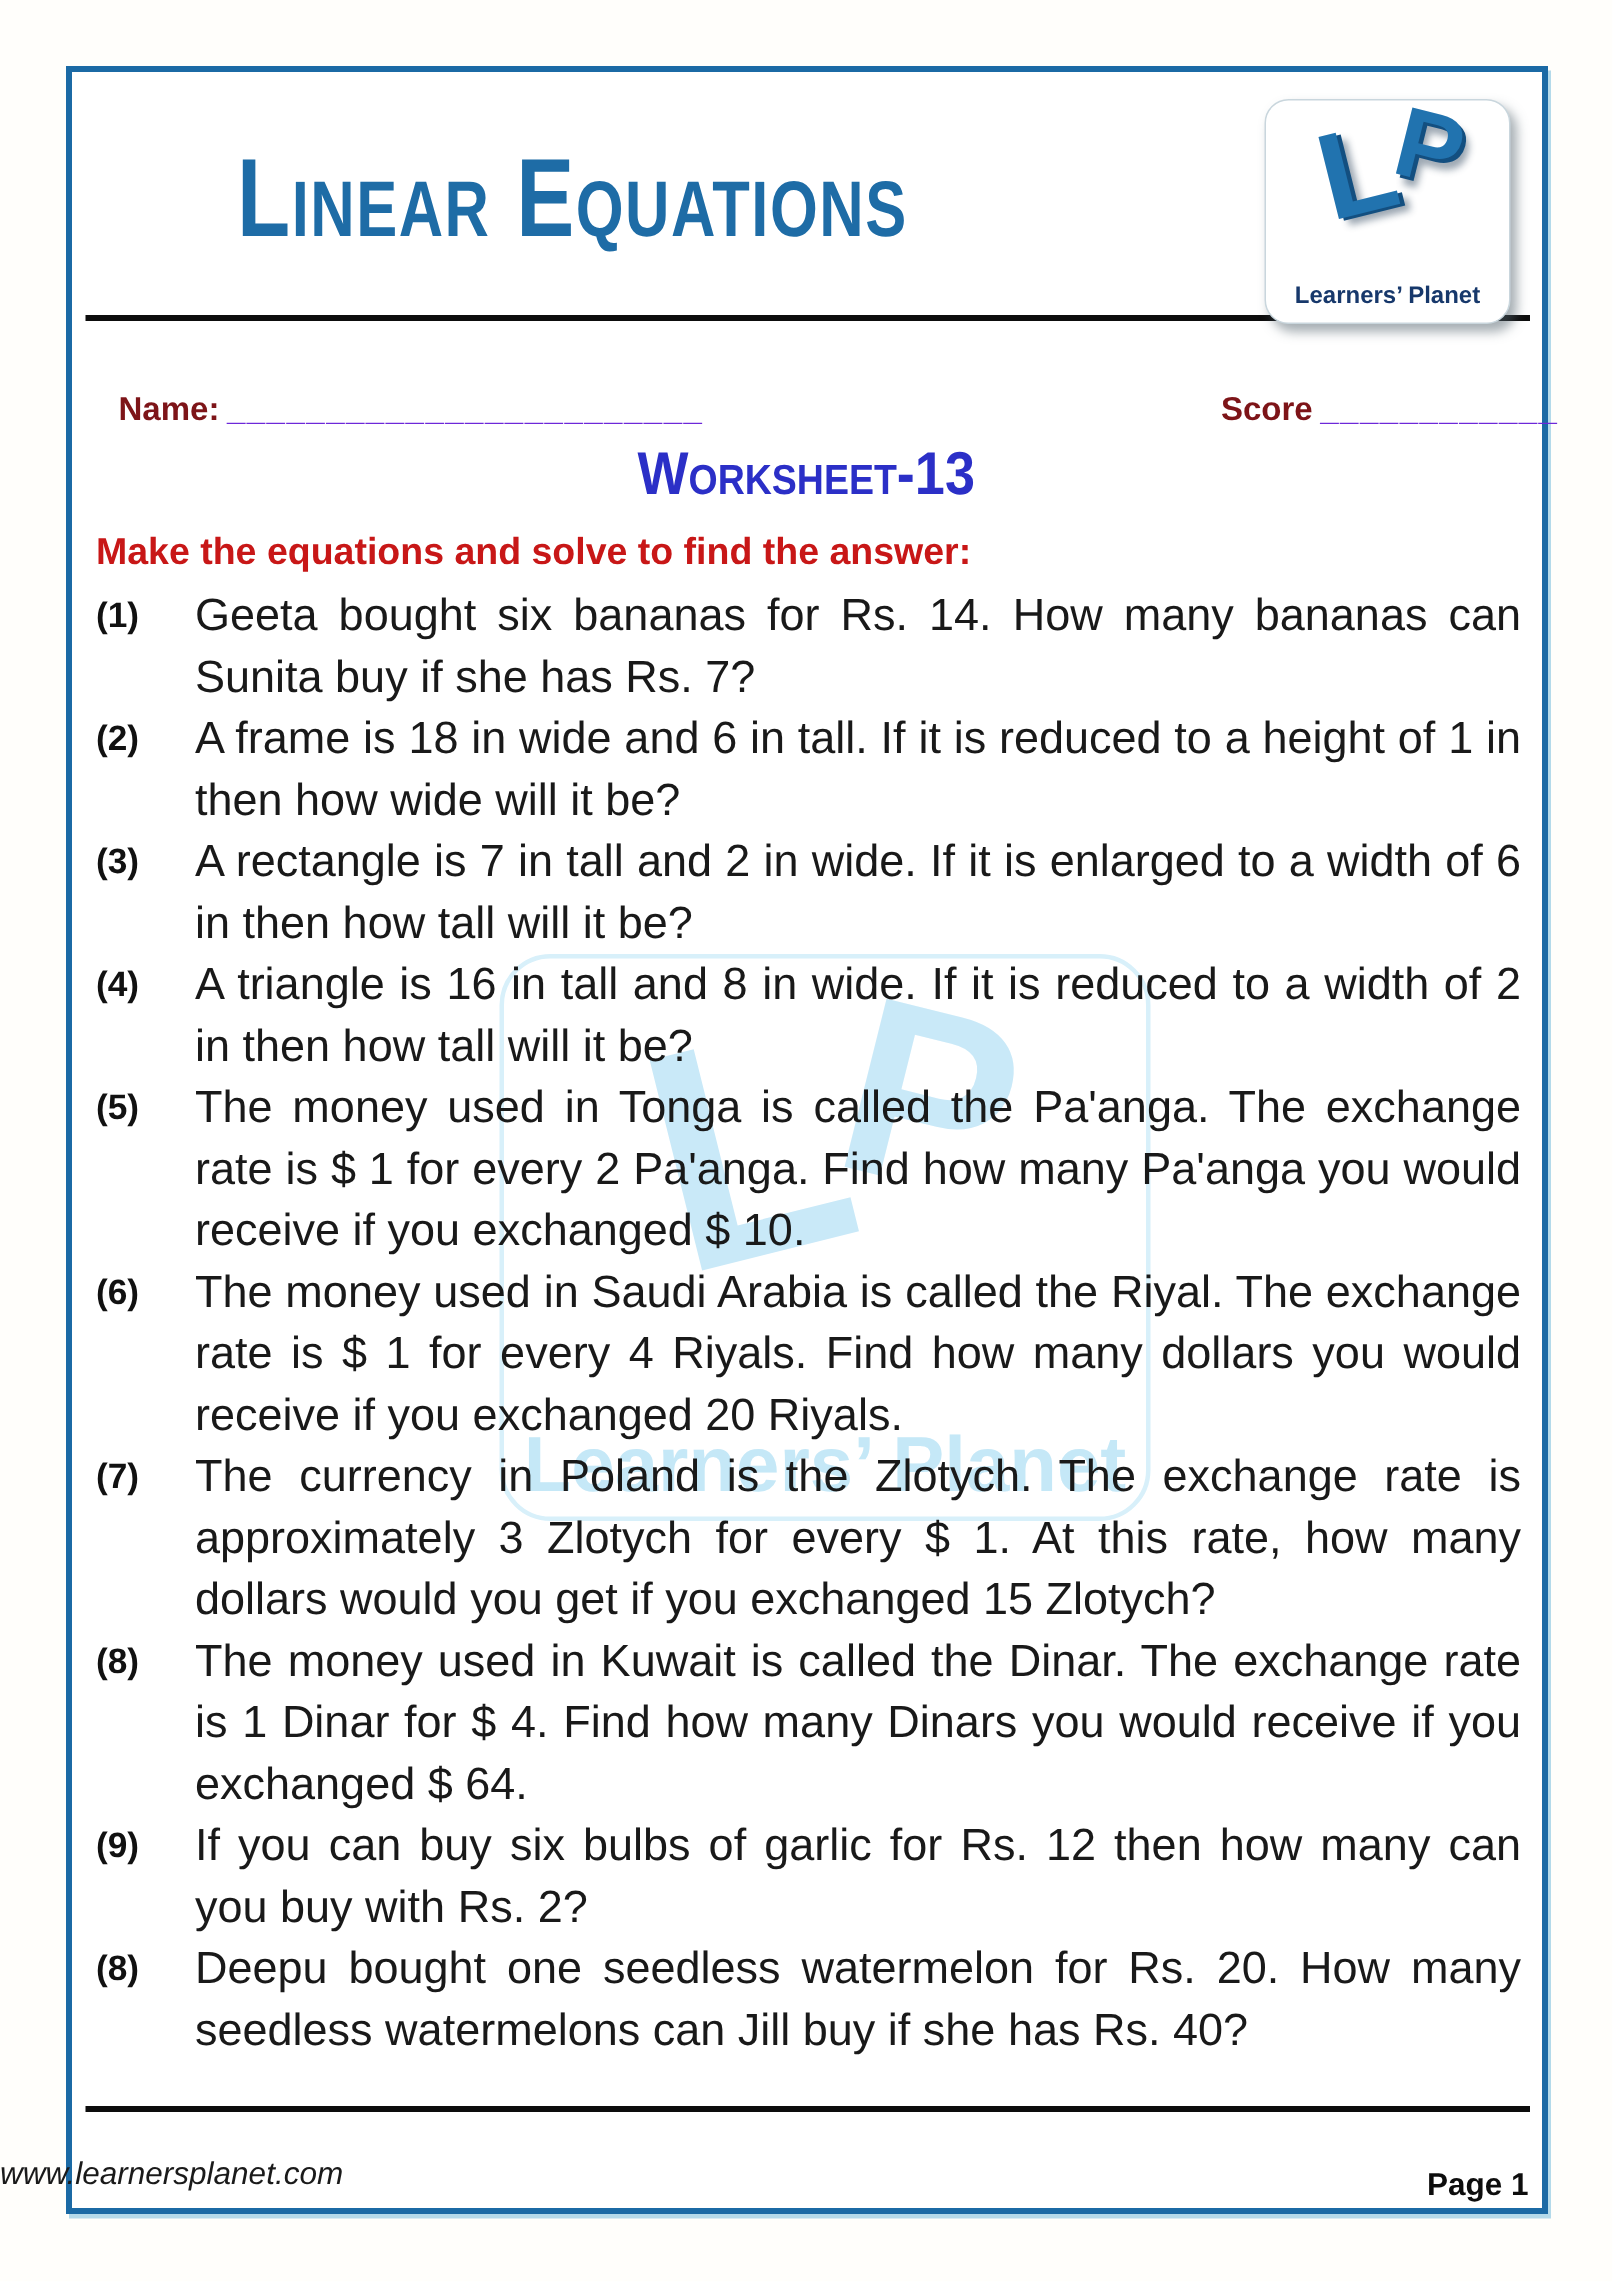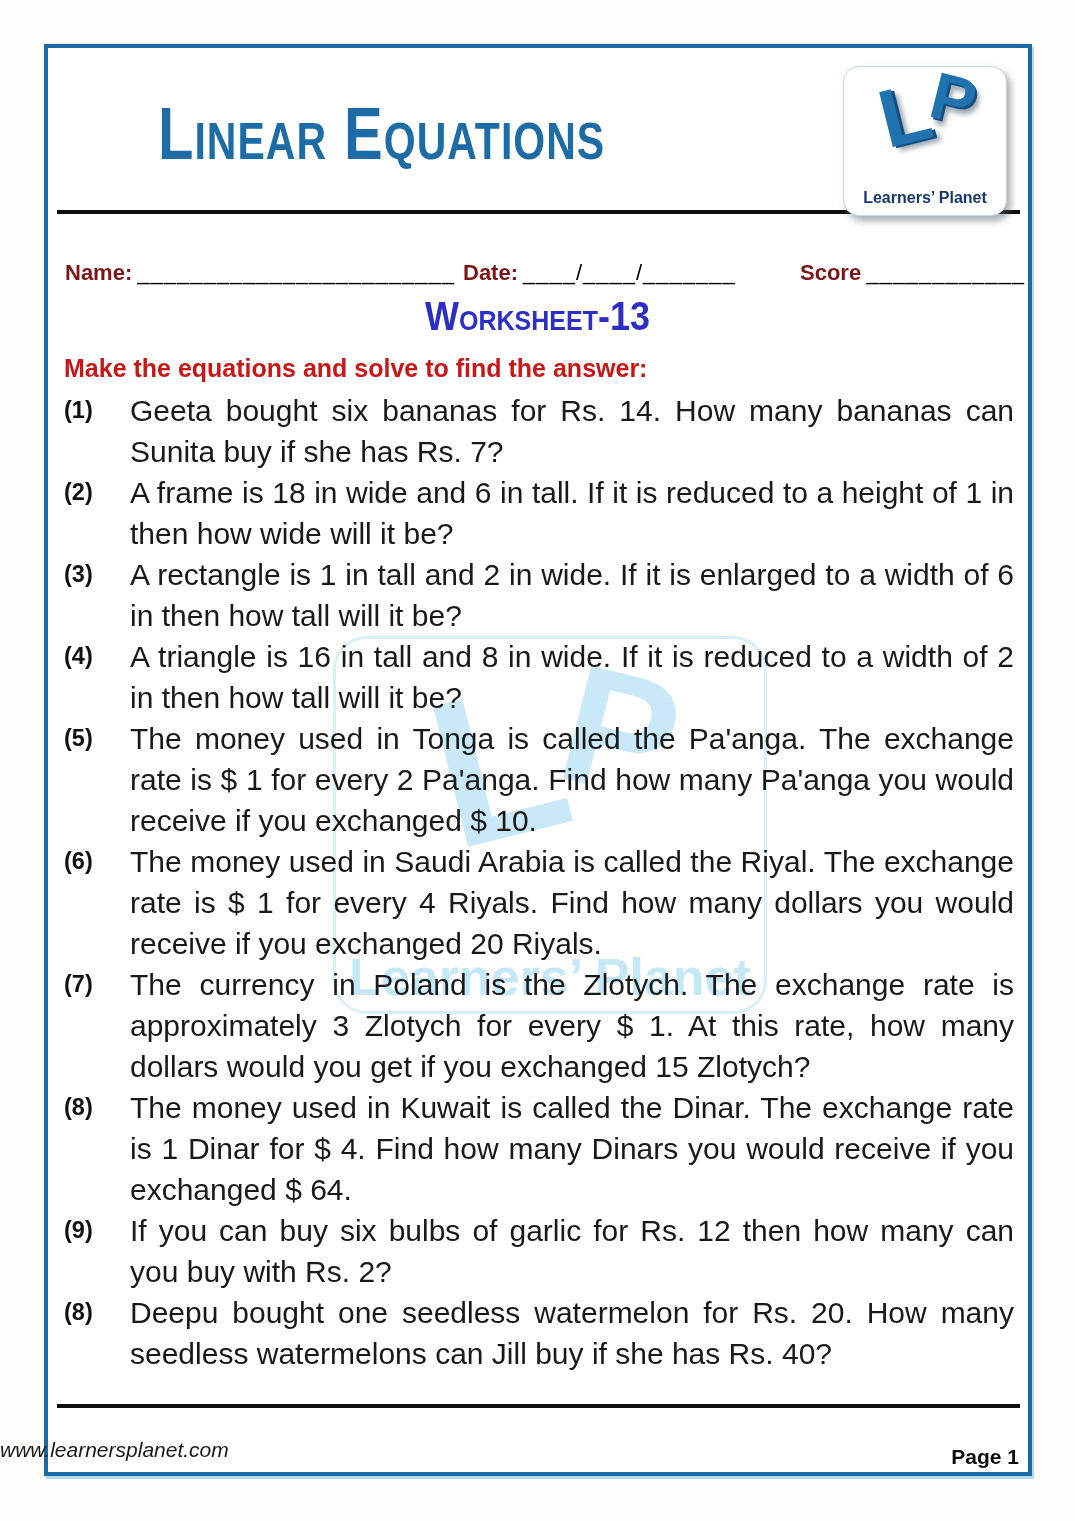--- a/index.html
+++ b/index.html
@@ -53,22 +53,22 @@
     position:absolute; bottom:8px; left:0; right:0; text-align:center;
     font-size:16px; font-weight:bold; color:#17386b;
   }
 
   
   .fields { position:absolute; left:0; top:260px; width:100%; height:36px; font-size:22px; z-index:3; }
   .fg { position:absolute; white-space:nowrap; }
   .fg-name  { left:65px; }
   .fg-date  { left:463px; }
   .fg-score { left:800px; }
-  .f-label { color:#7d1418; font-weight:bold; margin-right:5px; }
-  .f-line  { color:#000000; font-weight:normal; letter-spacing:1px; }
+  .f-label { color:#7d1418; font-weight:bold; margin-right:5px;margin-left:14px; }
+  .f-line  { color:#6d28d9; font-weight:bold; letter-spacing:1px; }
 
   .ws-title {
     position:absolute; left:0; top:296px; width:100%; text-align:center;
     font-size:36px; line-height:1; font-weight:bold; font-variant:small-caps;
     color:#2b2fc7; transform:scaleY(1.12); transform-origin:center top;
     z-index:3;
   }
 
   .instruction {
     position:absolute; left:64px; top:354px;
@@ -138,44 +138,41 @@
     </div>
     <div class="logo-brand">Learners’ Planet</div>
   </div>
 
   <div class="rule-top"></div>
 
   <div class="fields">
     <span class="fg fg-name">
       <span class="f-label">Name:</span><span class="f-line">________________________</span>
     </span>
-    <span class="fg fg-date">
-      <span class="f-label">Date:</span><span class="f-line">____/____/_______</span>
-    </span>
     <span class="fg fg-score">
       <span class="f-label">Score</span><span class="f-line">____________</span>
     </span>
   </div>
 
   <div class="ws-title">Worksheet-13</div>
 
   <div class="instruction">Make the equations and solve to find the answer:</div>
 
   <div class="questions">
     <div class="q">
       <span class="num">(1)</span>
       <span class="text">Geeta bought six bananas for Rs. 14. How many bananas can Sunita buy if she has Rs. 7?</span>
     </div>
     <div class="q">
       <span class="num">(2)</span>
       <span class="text">A frame is 18 in wide and 6 in tall. If it is reduced to a height of 1 in then how wide will it be?</span>
     </div>
     <div class="q">
       <span class="num">(3)</span>
-      <span class="text">A rectangle is 1 in tall and 2 in wide. If it is enlarged to a width of 6 in then how tall will it be?</span>
+      <span class="text">A rectangle is 7 in tall and 2 in wide. If it is enlarged to a width of 6 in then how tall will it be?</span>
     </div>
     <div class="q">
       <span class="num">(4)</span>
       <span class="text">A triangle is 16 in tall and 8 in wide. If it is reduced to a width of 2 in then how tall will it be?</span>
     </div>
     <div class="q">
       <span class="num">(5)</span>
       <span class="text">The money used in Tonga is called the Pa'anga. The exchange rate is $ 1 for every 2 Pa'anga. Find how many Pa'anga you would receive if you exchanged $ 10.</span>
     </div>
     <div class="q">

